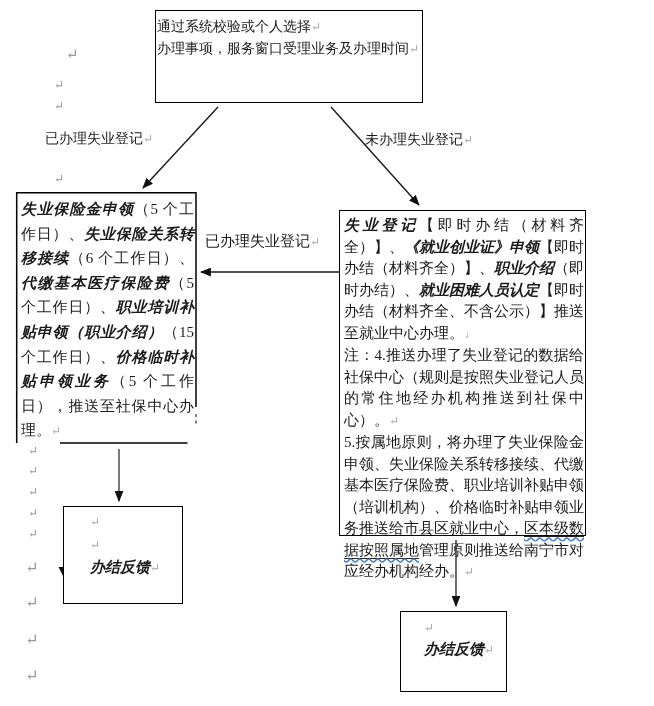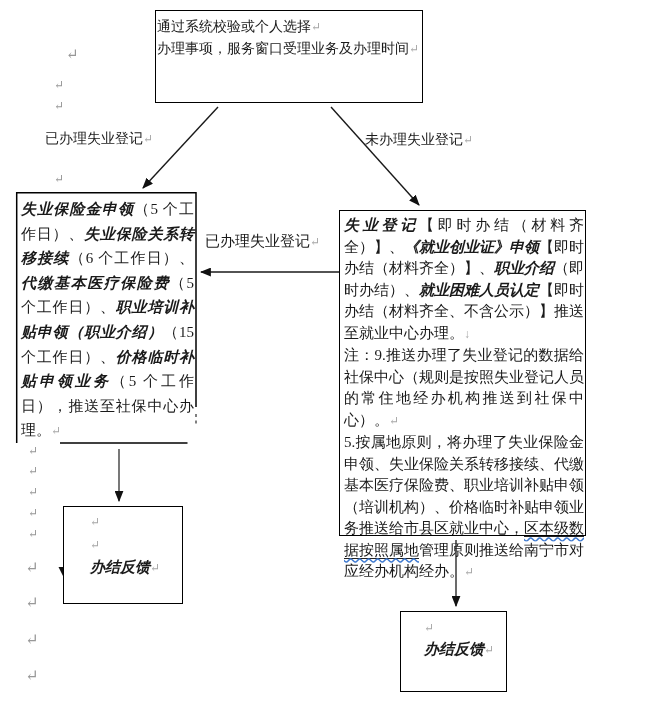--- a/index.html
+++ b/index.html
@@ -66,21 +66,21 @@
     <span>未办理失业登记</span><span class="mk">↵</span>
   </div>
   <div class="txt" id="label-mid">
     <span>已办理失业登记</span><span class="mk">↵</span>
   </div>
 
   <div class="txt" id="left-box-text"><span class="b">失业保险金申领</span><span>（5 个工作日）、</span><span class="b">失业保险关系转移接续</span><span>（6 个工作日）、</span><span class="b">代缴基本医疗保险费</span><span>（5 个工作日）、</span><span class="b">职业培训补贴申领（职业介绍）</span><span>（15 个工作日）、</span><span class="b">价格临时补贴申领业务</span><span>（5 个工作日），推送至社保中心办理。</span><span class="mk">↵</span></div>
 
   <div class="txt" id="right-box-text">
       <div class="para"><span class="b">失业登记</span><span>【即时办结（材料齐全）】、</span><span class="b">《就业创业证》申领</span><span>【即时办结（材料齐全）】、</span><span class="b">职业介绍</span><span>（即时办结）、</span><span class="b">就业困难人员认定</span><span>【即时办结（材料齐全、不含公示）】推送至就业中心办理。</span><span class="mk">↓</span></div>
-      <div class="para"><span>注：9.推送办理了失业登记的数据给社保中心（规则是按照失业登记人员的常住地经办机构推送到社保中心）。</span><span class="mk">↵</span></div>
+      <div class="para"><span>注：4.推送办理了失业登记的数据给社保中心（规则是按照失业登记人员的常住地经办机构推送到社保中心）。</span><span class="mk">↵</span></div>
       <div class="para"><span>5.按属地原则，将办理了失业保险金申领、失业保险关系转移接续、代缴基本医疗保险费、职业培训补贴申领（培训机构）、价格临时补贴申领业务推送给市县区就业中心，</span><span class="u">区本级数据按照属地</span><span>管理原则推送给南宁市对应经办机构经办。</span><span class="mk">↵</span></div>
     </div>
 
   <div class="txt" id="feedback-left-text">
       <div class="para"><span class="mk">↵</span></div>
       <div class="para"><span class="mk">↵</span></div>
       <div class="para"><span class="b">办结反馈</span><span class="mk">↵</span></div>
     </div>
 
   <div class="txt" id="feedback-right-text">

